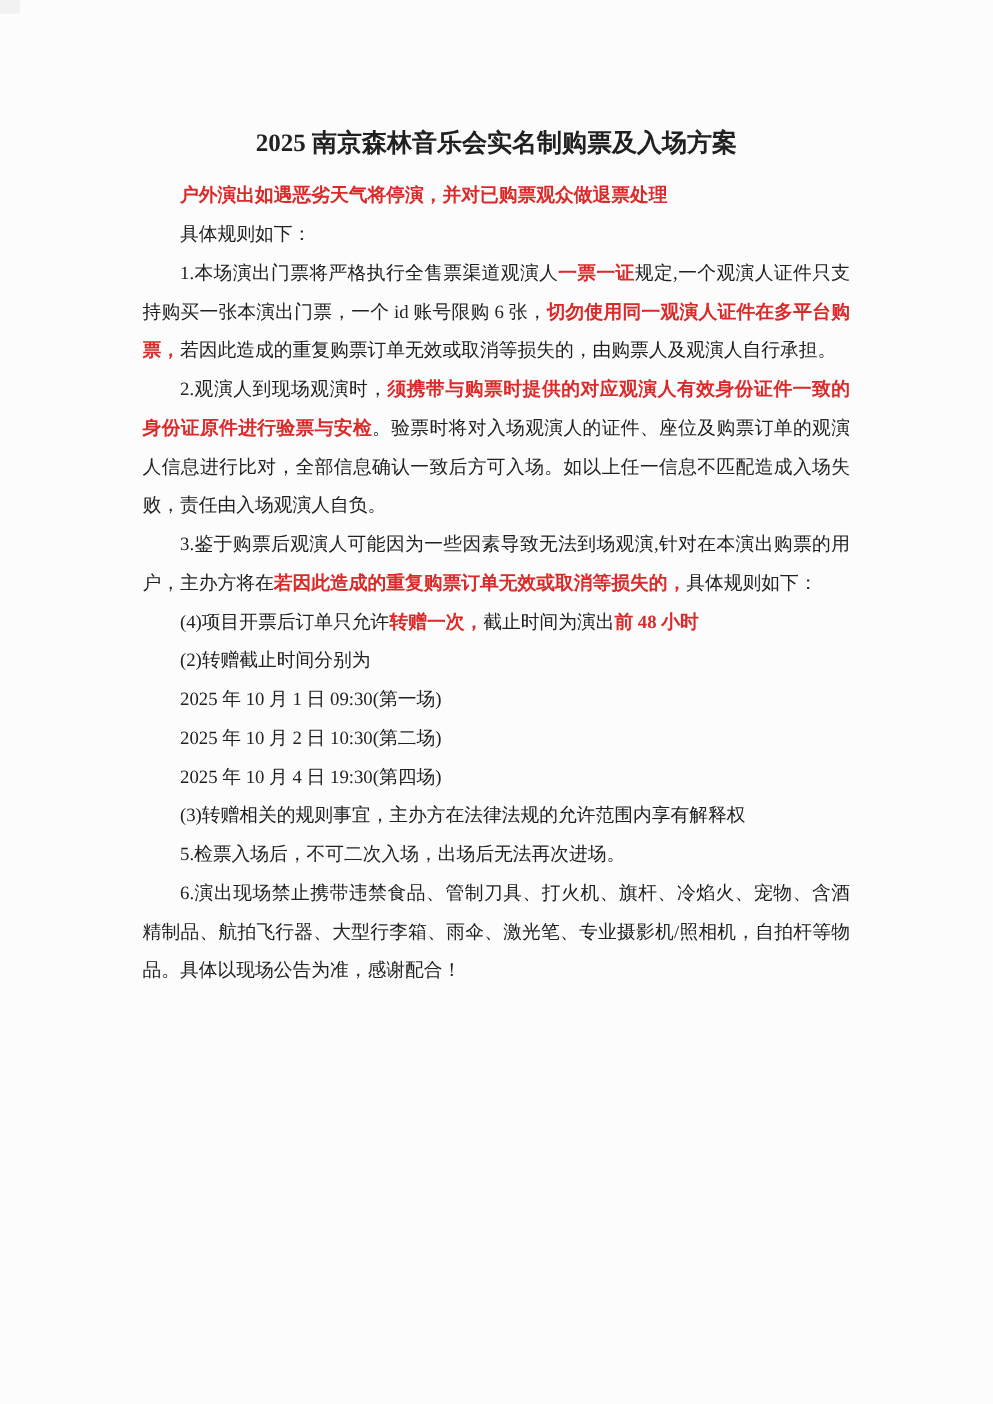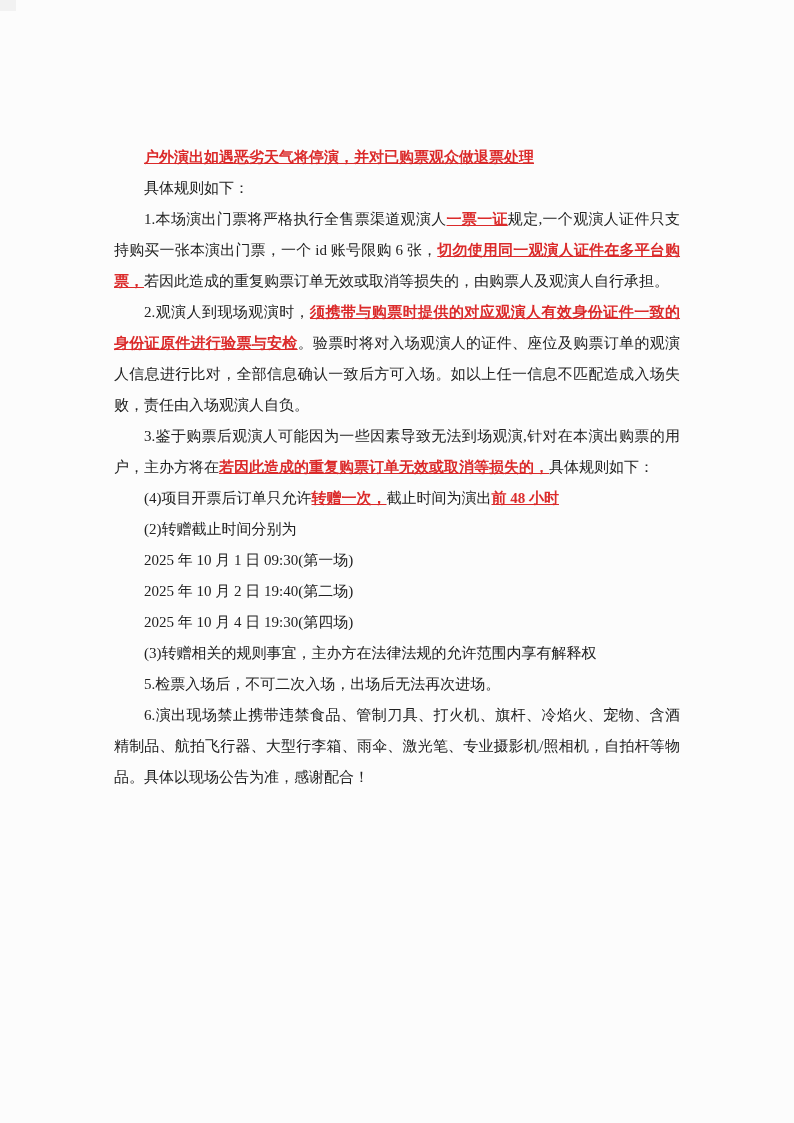--- a/index.html
+++ b/index.html
@@ -44,36 +44,36 @@
     line-height:31px;
   }
   .doc-body p{
     margin:0;
     text-indent:2em;
     text-align:justify;
   }
   .red{
     color:var(--red);
     font-weight:bold;
-    text-decoration:underline;
   }
 </style>
 </head>
 <body>
 
 <div class="page">
   <div class="corner-artifact"></div>
+  <h1 class="doc-title">2025 南京森林音乐会实名制购票及入场方案</h1>
   <div class="doc-body">
       <p><span class="red">户外演出如遇恶劣天气将停演，并对已购票观众做退票处理</span></p>
       <p><span>具体规则如下：</span></p>
       <p><span>1.本场演出门票将严格执行全售票渠道观演人</span><span class="red">一票一证</span><span>规定,一个观演人证件只支持购买一张本演出门票，一个 id 账号限购 6 张，</span><span class="red">切勿使用同一观演人证件在多平台购票，</span><span>若因此造成的重复购票订单无效或取消等损失的，由购票人及观演人自行承担。</span></p>
       <p><span>2.观演人到现场观演时，</span><span class="red">须携带与购票时提供的对应观演人有效身份证件一致的身份证原件进行验票与安检</span><span>。验票时将对入场观演人的证件、座位及购票订单的观演人信息进行比对，全部信息确认一致后方可入场。如以上任一信息不匹配造成入场失败，责任由入场观演人自负。</span></p>
       <p><span>3.鉴于购票后观演人可能因为一些因素导致无法到场观演,针对在本演出购票的用户，主办方将在</span><span class="red">若因此造成的重复购票订单无效或取消等损失的，</span><span>具体规则如下：</span></p>
       <p><span>(4)项目开票后订单只允许</span><span class="red">转赠一次，</span><span>截止时间为演出</span><span class="red">前 48 小时</span></p>
       <p><span>(2)转赠截止时间分别为</span></p>
       <p><span>2025 年 10 月 1 日 09:30(第一场)</span></p>
-      <p><span>2025 年 10 月 2 日 19:40(第二场)</span></p>
+      <p><span>2025 年 10 月 2 日 10:30(第二场)</span></p>
       <p><span>2025 年 10 月 4 日 19:30(第四场)</span></p>
       <p><span>(3)转赠相关的规则事宜，主办方在法律法规的允许范围内享有解释权</span></p>
       <p><span>5.检票入场后，不可二次入场，出场后无法再次进场。</span></p>
       <p><span>6.演出现场禁止携带违禁食品、管制刀具、打火机、旗杆、冷焰火、宠物、含酒精制品、航拍飞行器、大型行李箱、雨伞、激光笔、专业摄影机/照相机，自拍杆等物品。具体以现场公告为准，感谢配合！</span></p>
     </div>
 </div>
 
 </body></html>

